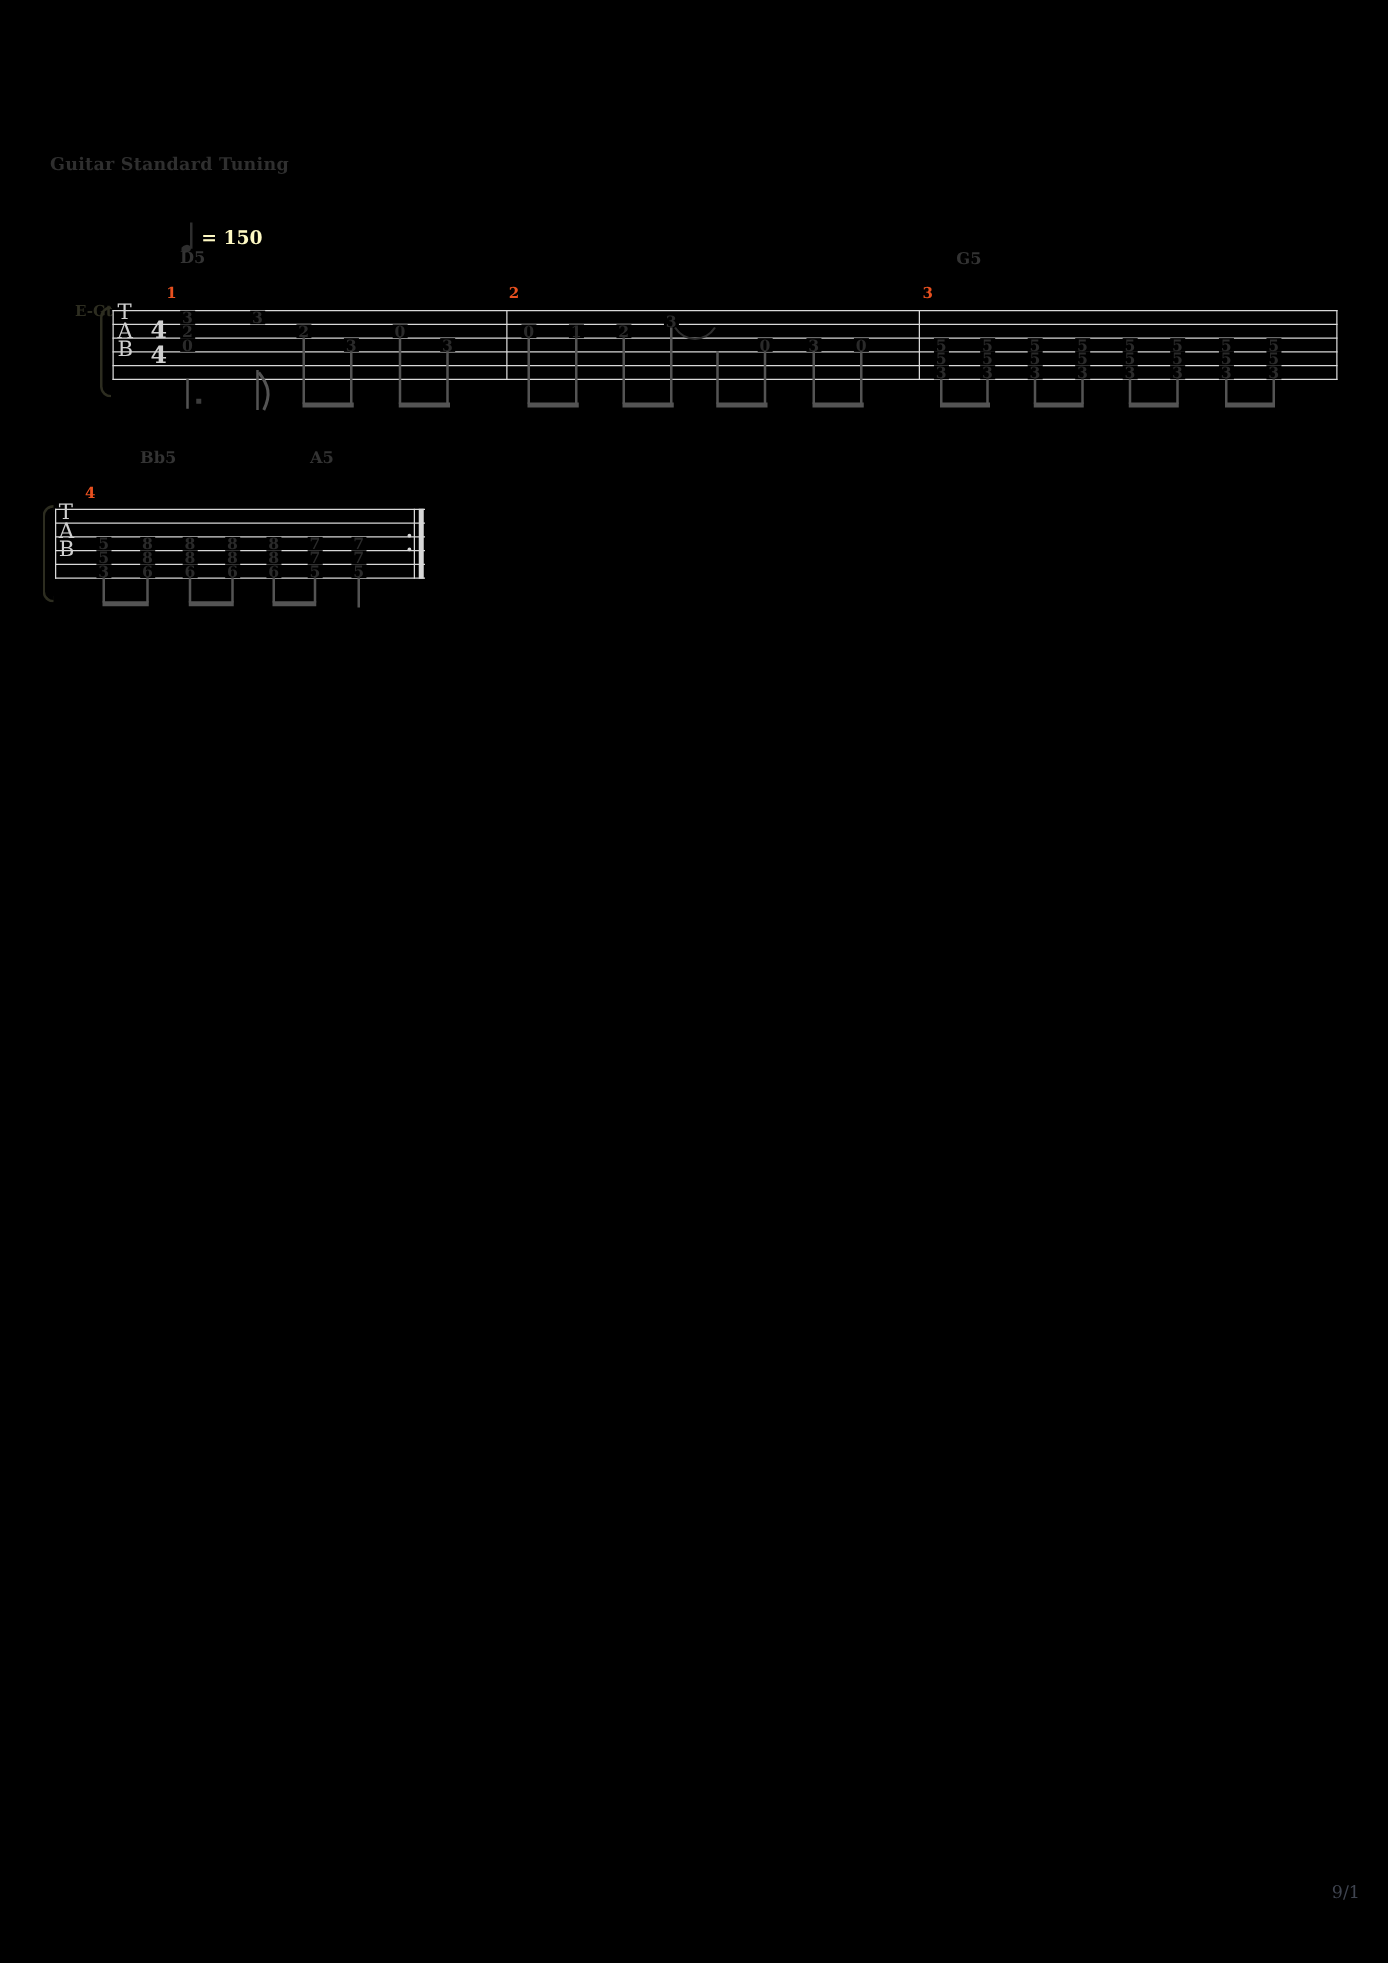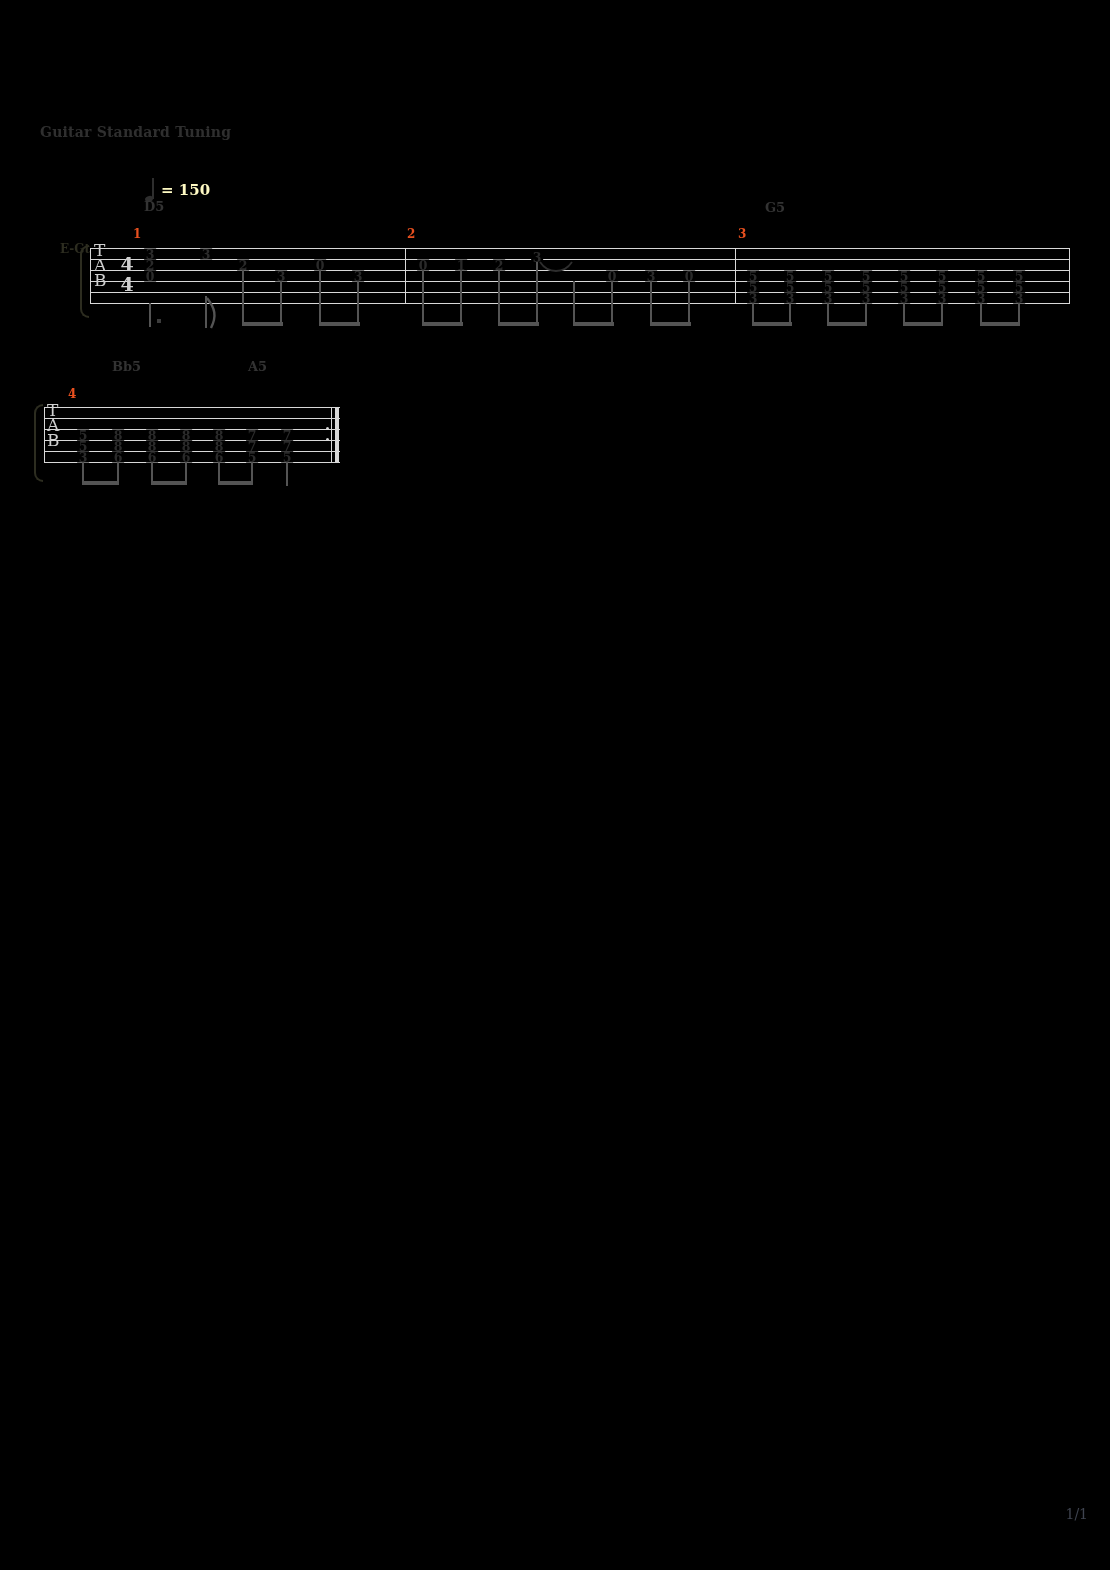--- a/index.html
+++ b/index.html
@@ -422,15 +422,15 @@
     <div class="fret" style="left:287px; top:446px;">7</div>
     <div class="fret" style="left:287px; top:457px;">5</div>
     <div class="stem" style="left:286px; top:462px; height:24px;"></div>
 
     <div class="repeat-dot" style="left:326px; top:427px;"></div>
     <div class="repeat-dot" style="left:326px; top:438px;"></div>
     <div class="barline" style="left:331px; top:407px; height:56px;"></div>
     <div class="repeat-thick" style="left:335px; top:407px; height:56px;"></div>
   </div>
 
-  <div class="page-number">1/1</div>
+  <div class="page-number">9/1</div>
 
 </div>
 
 </body></html>

